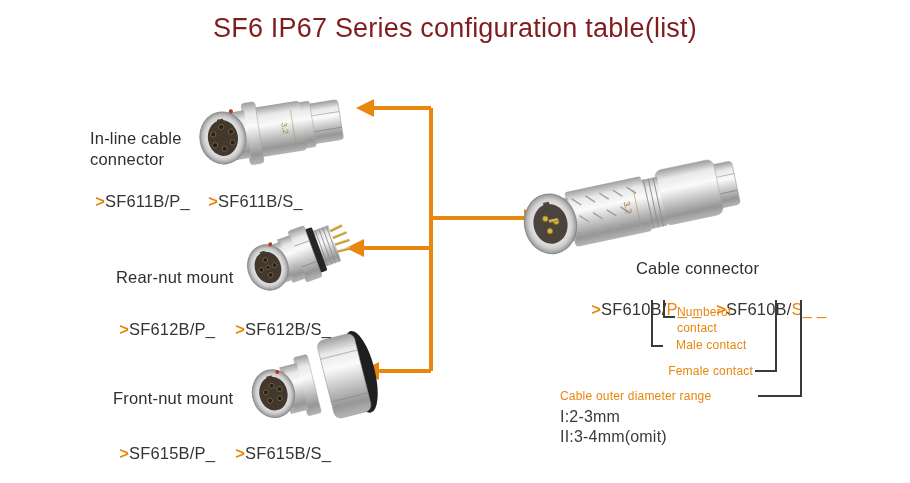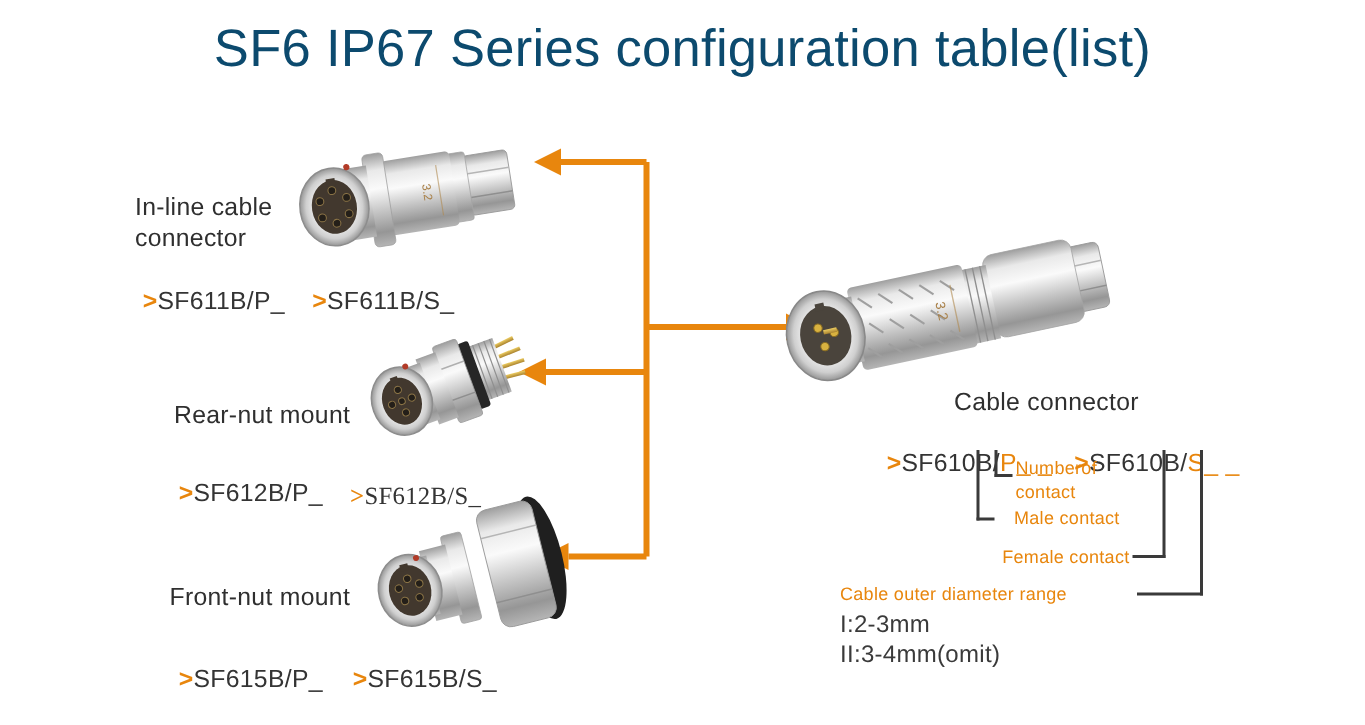--- a/index.html
+++ b/index.html
@@ -1,20 +1,20 @@
 <!DOCTYPE html>
 <html><head>
 <meta charset="utf-8">
 <style>
   html,body{margin:0;padding:0;background:#ffffff;}
   #stage{position:relative;width:910px;height:483px;background:#ffffff;overflow:hidden;
          font-family:"Liberation Sans",sans-serif;color:#3a3a3a;}
   .abs{position:absolute;}
-  #page-title{top:13px;left:0;width:100%;text-align:center;font-size:35px;
-              color:#0c4a6e;letter-spacing:0.2px;font-weight:400;}
+  #page-title{top:13px;left:0;width:100%;text-align:center;font-size:27px;
+              color:#7f1d1d;letter-spacing:0.2px;font-weight:400;}
   .sec-label{font-size:16.5px;color:#2f2f2f;line-height:21px;letter-spacing:0.2px;}
   .code{font-size:16.5px;color:#343434;letter-spacing:0.2px;white-space:pre;}
   .code .marker{color:#E8860D;font-weight:bold;}
   .orange{color:#E8860D;}
   .ann{font-size:12px;color:#E8860D;letter-spacing:0.2px;line-height:16px;}
   .ann-dark{font-size:16px;color:#3a3a3a;letter-spacing:0.2px;}
   .aline{position:absolute;background:#3a3a3a;}
   svg{display:block;}
 </style>
 </head>
@@ -177,21 +177,21 @@
     <span class="marker">&gt;</span><span>SF611B/P_</span>
   </div>
   <div class="abs code" style="left:189px;top:173px;">
     <span class="marker">&gt;</span><span>SF611B/S_</span>
   </div>
 
   <div class="abs sec-label" style="left:116px;top:267px;">Rear-nut mount</div>
   <div class="abs code" style="left:100px;top:301px;">
     <span class="marker">&gt;</span><span>SF612B/P_</span>
   </div>
-  <div class="abs code" style="left:216px;top:301px;font-family:Liberation Serif, serif;">
+  <div class="abs code" style="left:216px;top:301px;">
     <span class="marker">&gt;</span><span>SF612B/S_</span>
   </div>
 
   <div class="abs sec-label" style="left:113px;top:388px;">Front-nut mount</div>
   <div class="abs code" style="left:100px;top:425px;">
     <span class="marker">&gt;</span><span>SF615B/P_</span>
   </div>
   <div class="abs code" style="left:216px;top:425px;">
     <span class="marker">&gt;</span><span>SF615B/S_</span>
   </div>

